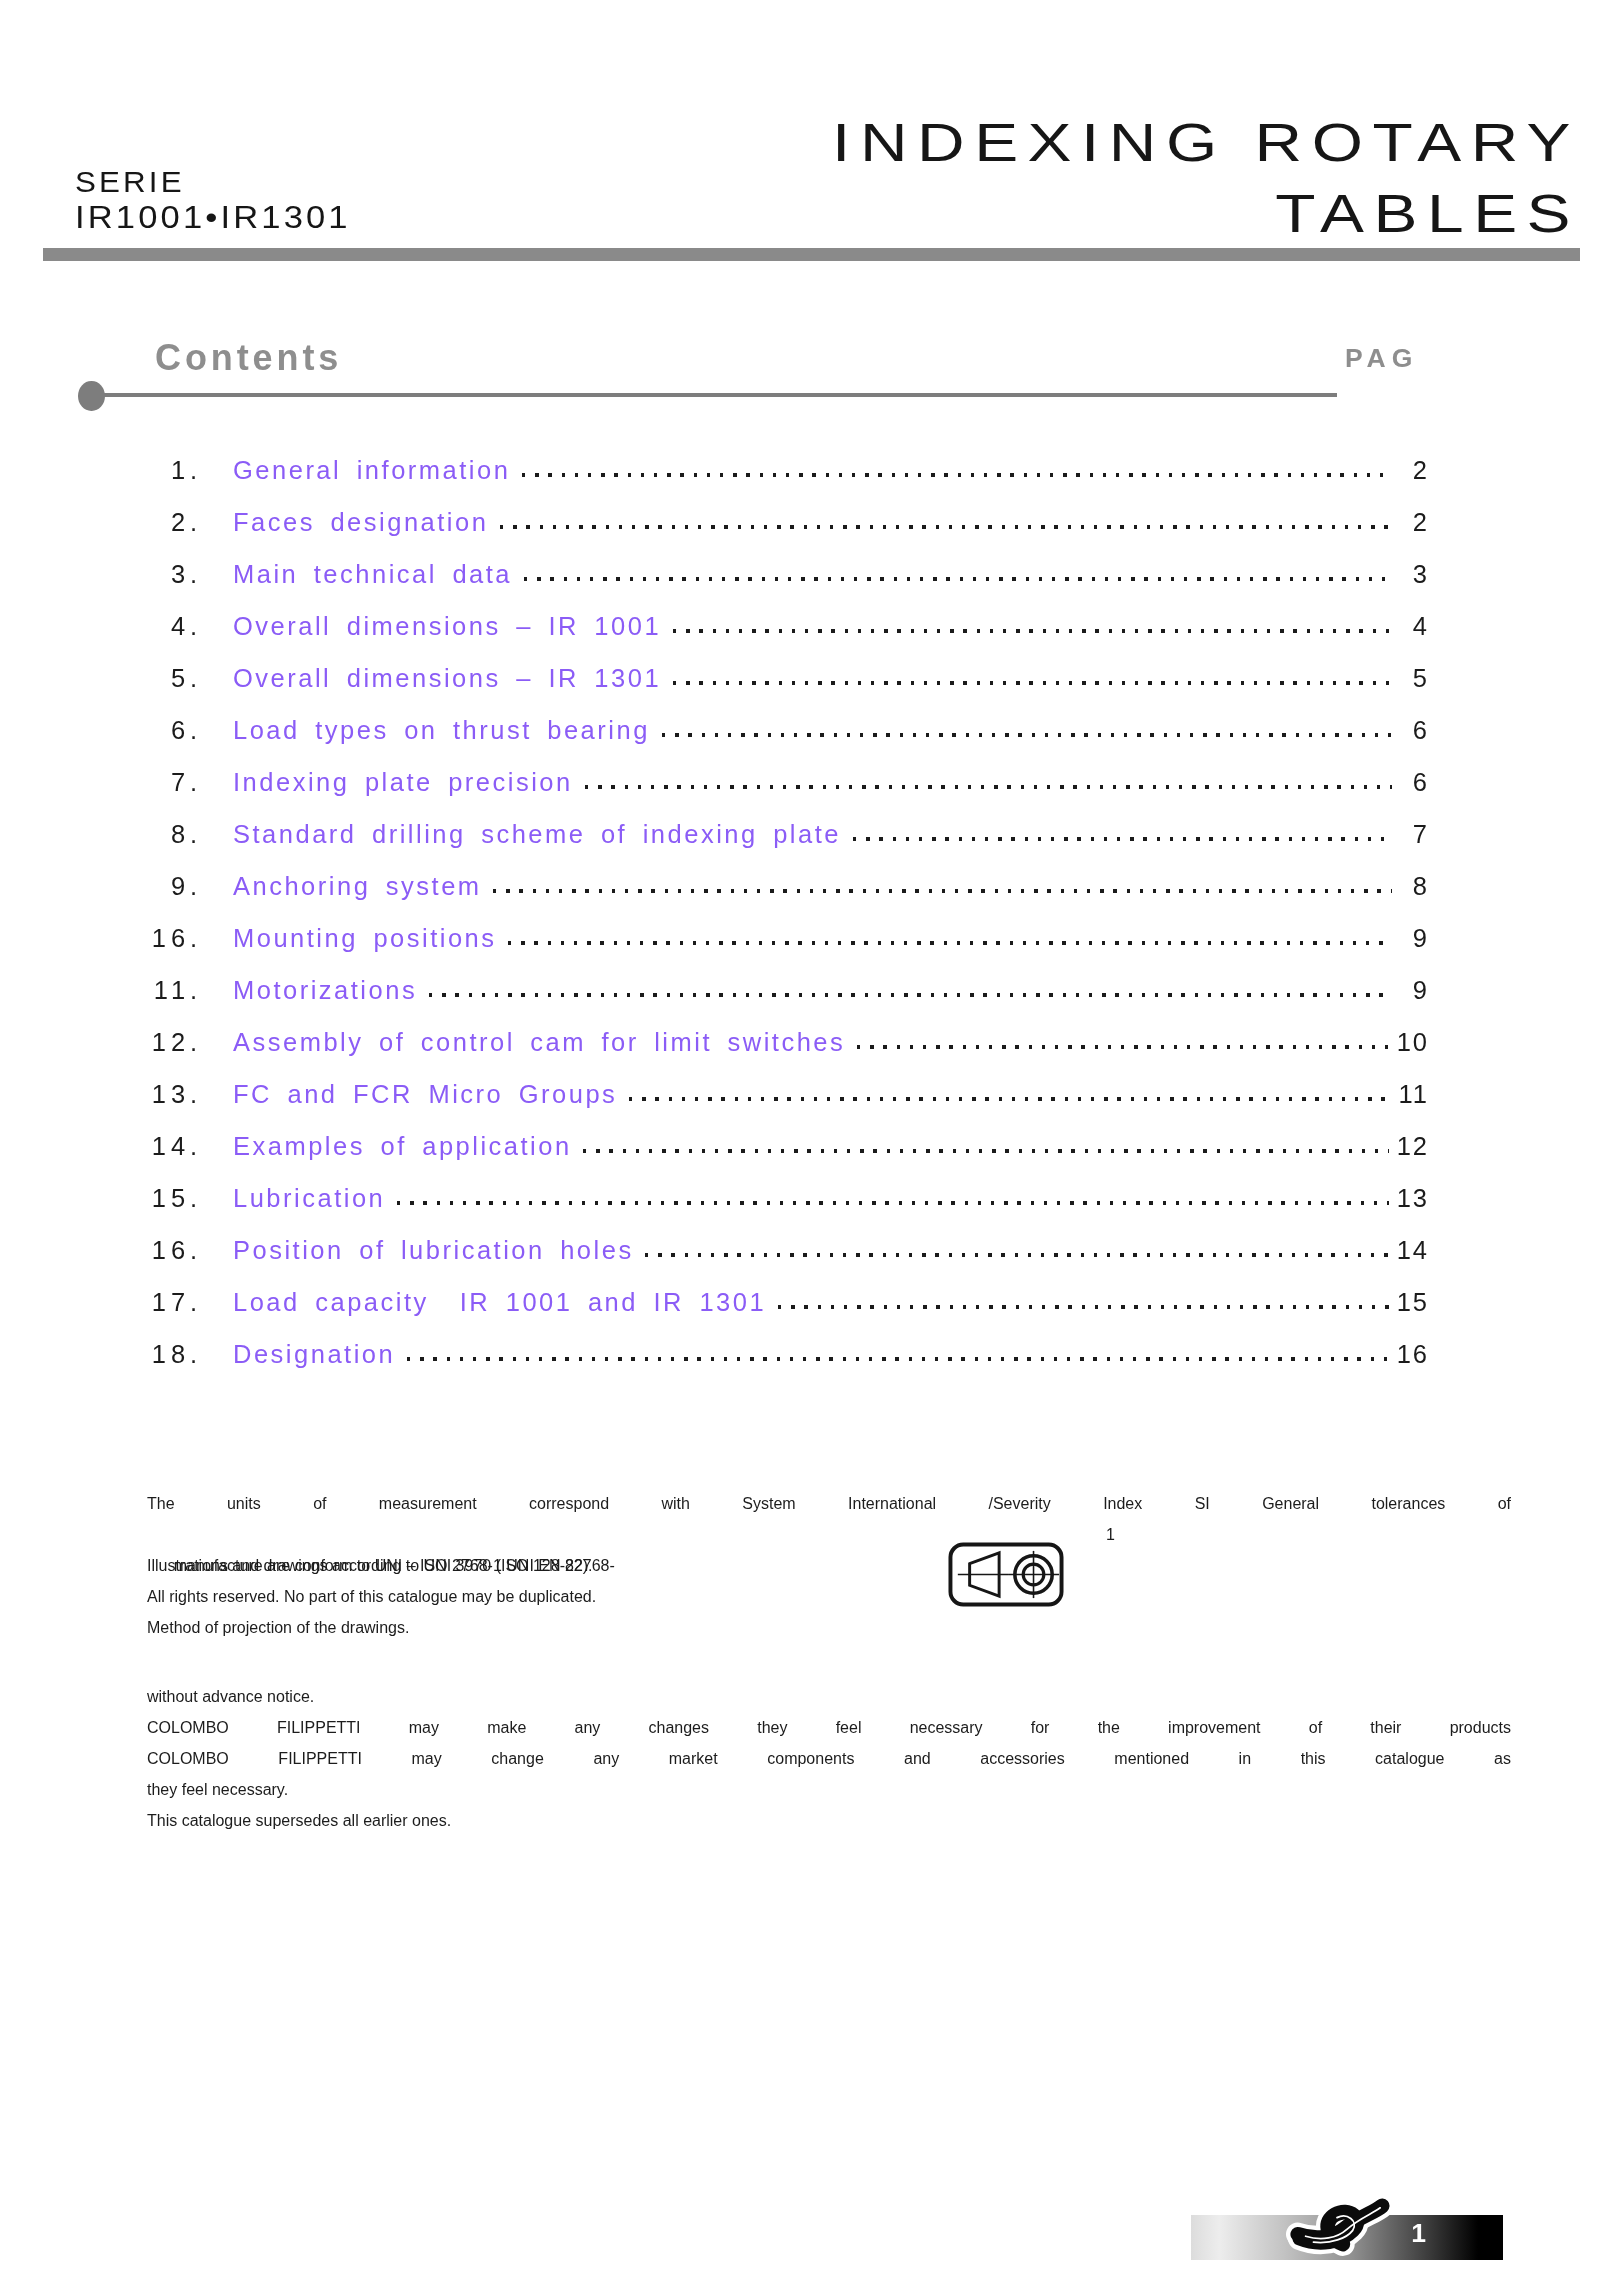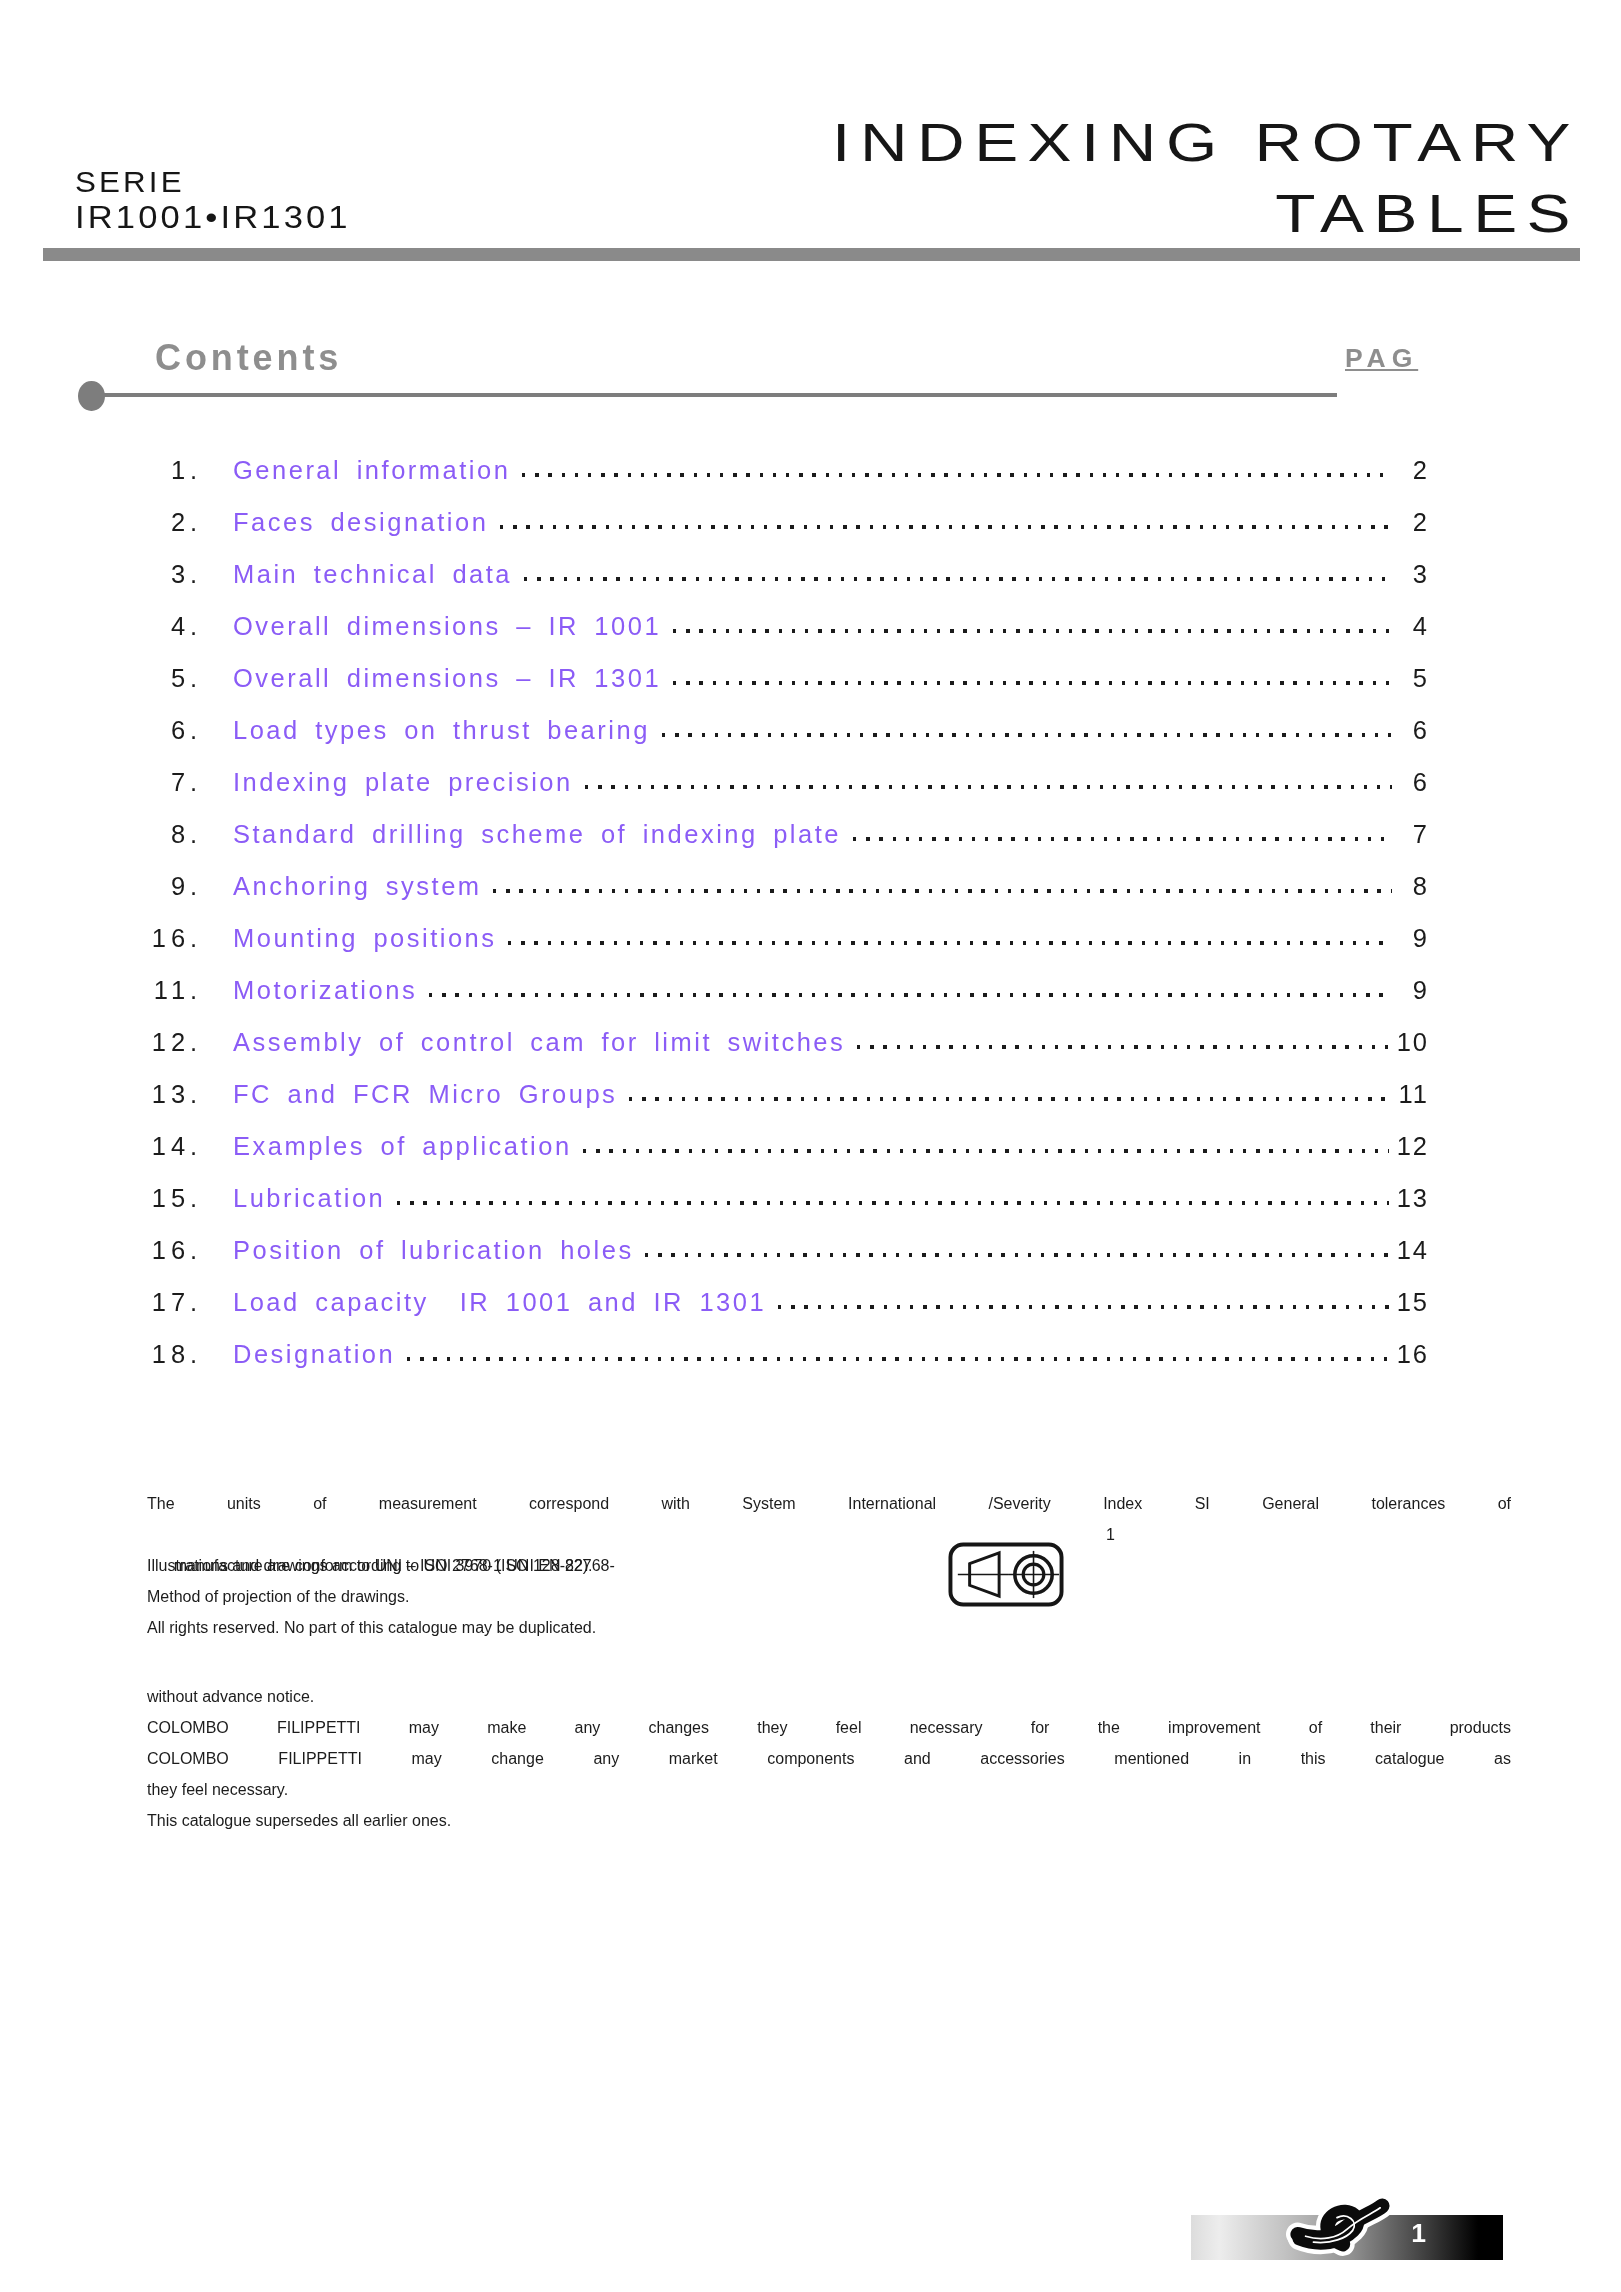--- a/index.html
+++ b/index.html
@@ -18,21 +18,21 @@
   .main-title .t1{font-size:54px;letter-spacing:7.8px;line-height:71px;}
   .main-title .t2{font-size:54px;letter-spacing:7.8px;line-height:71px;}
   .header-bar{position:absolute;left:43px;top:217px;width:1537px;height:12.7px;background:#8a8a8a;}
   
   .contents-heading{
     position:absolute;left:155px;top:306px;font-size:36px;font-weight:bold;
     letter-spacing:3.9px;color:#8e8e8e;
   }
   .pag-label{
     position:absolute;left:1345px;top:312px;font-size:26.5px;font-weight:bold;
-    letter-spacing:5.9px;color:#8e8e8e;text-decoration:underline;
+    letter-spacing:5.9px;color:#8e8e8e;
   }
   .rule-circle{position:absolute;left:78px;top:350px;width:26.5px;height:30px;border-radius:50%;background:#7d7d7d;}
   .rule-line{position:absolute;left:98px;top:362px;width:1239px;height:3.9px;background:#7d7d7d;}
   
   .toc{position:absolute;left:147px;top:402px;width:1282px;}
   .toc-row{display:flex;align-items:flex-end;height:52px;}
   .toc-num{
     width:55px;text-align:right;font-size:25.5px;line-height:30px;
     letter-spacing:4.9px;color:#1b1b1b;flex:0 0 auto;
   }
@@ -198,22 +198,22 @@
     </div>
   </div>
 
   <div class="notes">
     <div class="ln just">The units of measurement correspond with System International /Severity Index SI General tolerances of</div>
     <div class="ln rel">
       <span>manufacture are conform to UNI – ISO 2768-1 UNI EN 22768-</span>
       <span class="stray-one">1</span>
     </div>
     <div class="ln">Illustrations and drawings according to UNI 3970 (ISO 128-82).</div>
+    <div class="ln">All rights reserved. No part of this catalogue may be duplicated.</div>
     <div class="ln">Method of projection of the drawings.</div>
-    <div class="ln">All rights reserved. No part of this catalogue may be duplicated.</div>
     <div class="gap"></div>
     <div class="ln">without advance notice.</div>
     <div class="ln just">COLOMBO FILIPPETTI may make any changes they feel necessary for the improvement of their products</div>
     <div class="ln just">COLOMBO FILIPPETTI  may change any market components and accessories mentioned in  this catalogue as</div>
     <div class="ln">they feel necessary.</div>
     <div class="ln">This catalogue supersedes all earlier ones.</div>
   </div>
 
   <span class="projection-icon">
     <svg width="116" height="65" viewBox="0 0 118 66">

